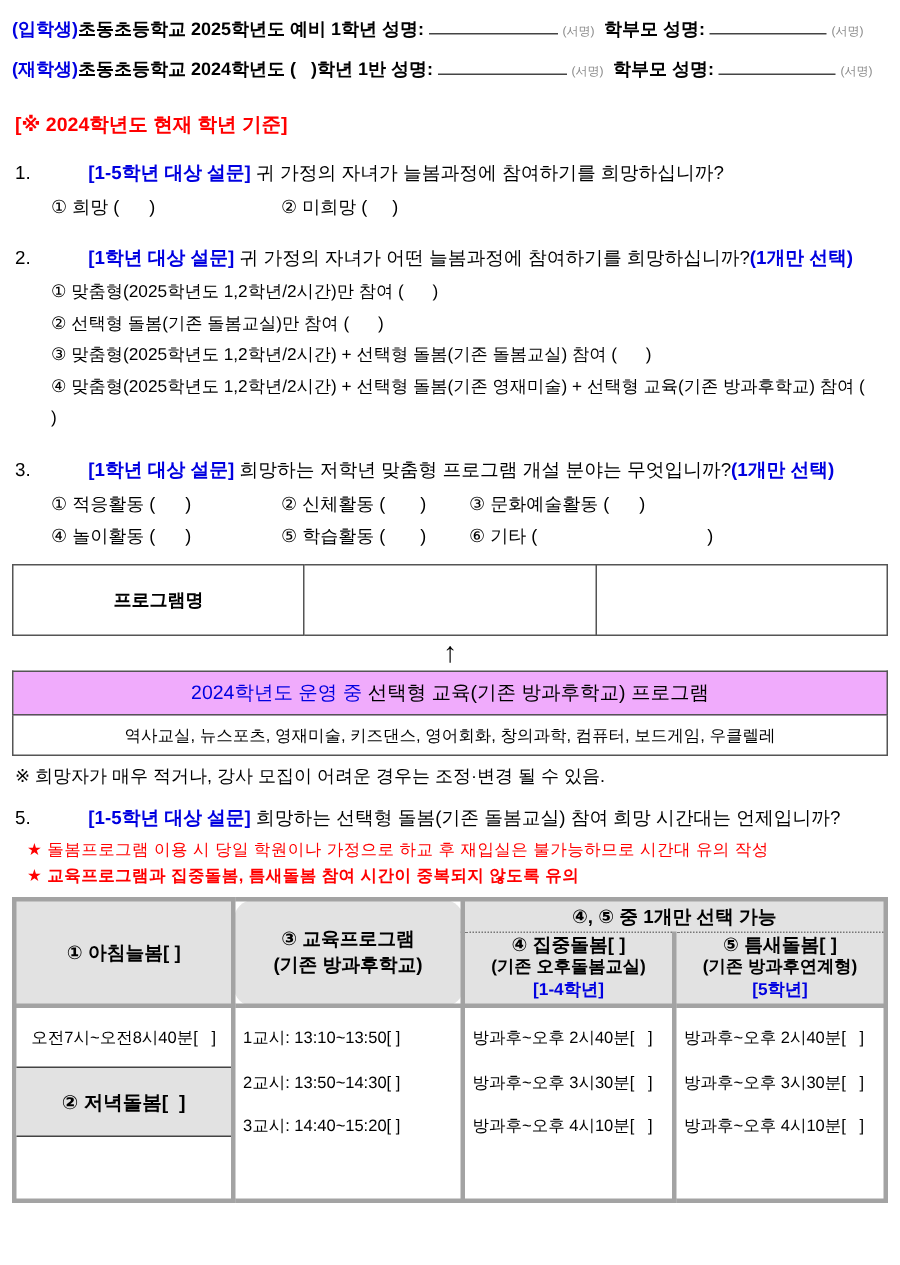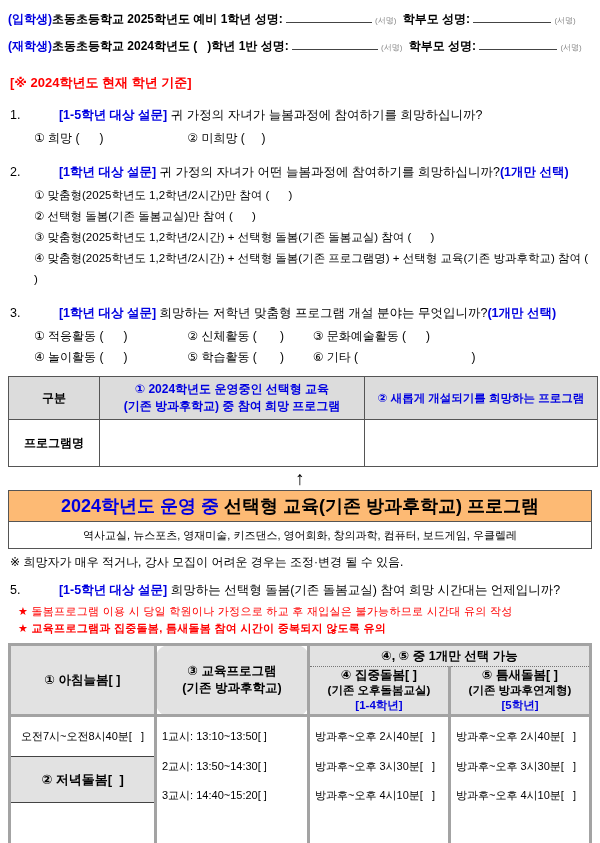--- a/index.html
+++ b/index.html
@@ -31,21 +31,21 @@
   .t1 td{height:42px;}
   .t1 .c1{width:84px;} .t1 .c2{width:258px;} .t1 .c3{width:226px;}
   .t1 .hblue{color:#0000e0;}
   .t1 .nw{white-space:nowrap;font-size:11.5px;}
   .rowlab{font-weight:bold;text-align:center;font-size:12px;}
   
   .arrow{text-align:center;font-size:19px;font-weight:bold;line-height:22px;margin:1px 0 0 0;}
   
   .t3{width:584px;table-layout:fixed;}
   .t3 th,.t3 td{border:1px solid #555;text-align:center;padding:3px 2px;}
-  .t3 th{background:#fdba74;font-size:18px;font-weight:bold;height:22px;}
+  .t3 th{background:#f0abfc;font-size:13px;font-weight:normal;height:22px;}
   .t3 td{font-size:11px;height:20px;}
   .note{font-size:12px;margin:5px 0 0 2px;}
   .star1{font-size:11px;color:#ff0000;margin:4px 0 0 10px;letter-spacing:.3px;}
   .star2{font-size:11px;color:#ff0000;font-weight:bold;margin:2px 0 0 10px;letter-spacing:.3px;}
   
   .t2{width:584px;margin-top:7px;table-layout:fixed;}
   .t2 th,.t2 td{border:3px solid #a3a3a3;padding:0;}
   .t2 th{background:#e2e2e2;font-weight:bold;font-size:12.5px;text-align:center;}
   .t2 .spanhdr{height:20px;border-bottom:1px dotted #777;font-size:12.5px;}
   .t2 .subhdr{height:47px;border-top:none;font-size:11.5px;line-height:15px;}
@@ -89,48 +89,40 @@
     <span class="opt pre">② 미희망 (     )</span>
   </div>
 
   <div class="q">
     <span>2. </span><span class="qtag">[1학년 대상 설문]</span><span> 귀 가정의 자녀가 어떤 늘봄과정에 참여하기를 희망하십니까?</span><span class="emph">(1개만 선택)</span>
   </div>
   <div class="opts" style="font-size:11.5px;">
     <span class="optline pre">① 맞춤형(2025학년도 1,2학년/2시간)만 참여 (      )</span>
     <span class="optline pre">② 선택형 돌봄(기존 돌봄교실)만 참여 (      )</span>
     <span class="optline pre">③ 맞춤형(2025학년도 1,2학년/2시간) + 선택형 돌봄(기존 돌봄교실) 참여 (      )</span>
-    <span class="optline pre">④ 맞춤형(2025학년도 1,2학년/2시간) + 선택형 돌봄(기존 프로그램명) + 선택형 교육(기존 방과후학교) 참여 (    )</span>
+    <span class="optline pre">④ 맞춤형(2025학년도 1,2학년/2시간) + 선택형 돌봄(기존 영재미술) + 선택형 교육(기존 방과후학교) 참여 (    )</span>
   </div>
 
   <div class="q">
     <span>3. </span><span class="qtag">[1학년 대상 설문]</span><span> 희망하는 저학년 맞춤형 프로그램 개설 분야는 무엇입니까?</span><span class="emph">(1개만 선택)</span>
   </div>
   <div class="opts">
     <span class="opt o1 pre">① 적응활동 (      )</span>
     <span class="opt o2 pre">② 신체활동 (       )</span>
     <span class="opt pre">③ 문화예술활동 (      )</span>
   </div>
   <div class="opts" style="margin-top:0;">
     <span class="opt o1 pre">④ 놀이활동 (      )</span>
     <span class="opt o2 pre">⑤ 학습활동 (       )</span>
     <span class="opt pre">⑥ 기타 (                                  )</span>
   </div>
 
 
   <table class="t1">
     <tbody>
-        <tr>
-      <th class="c1">구분</th>
-      <th class="c2 hblue">
-        <div>① 2024학년도 운영중인 선택형 교육</div>
-        <div>(기존 방과후학교) 중 참여 희망 프로그램</div>
-      </th>
-      <th class="c3 hblue nw">② 새롭게 개설되기를 희망하는 프로그램</th>
-    </tr>
     <tr>
       <td class="rowlab">프로그램명</td>
       <td></td>
       <td></td>
     </tr>
   </tbody>
     </table>
 
   <div class="arrow">↑</div>
 

